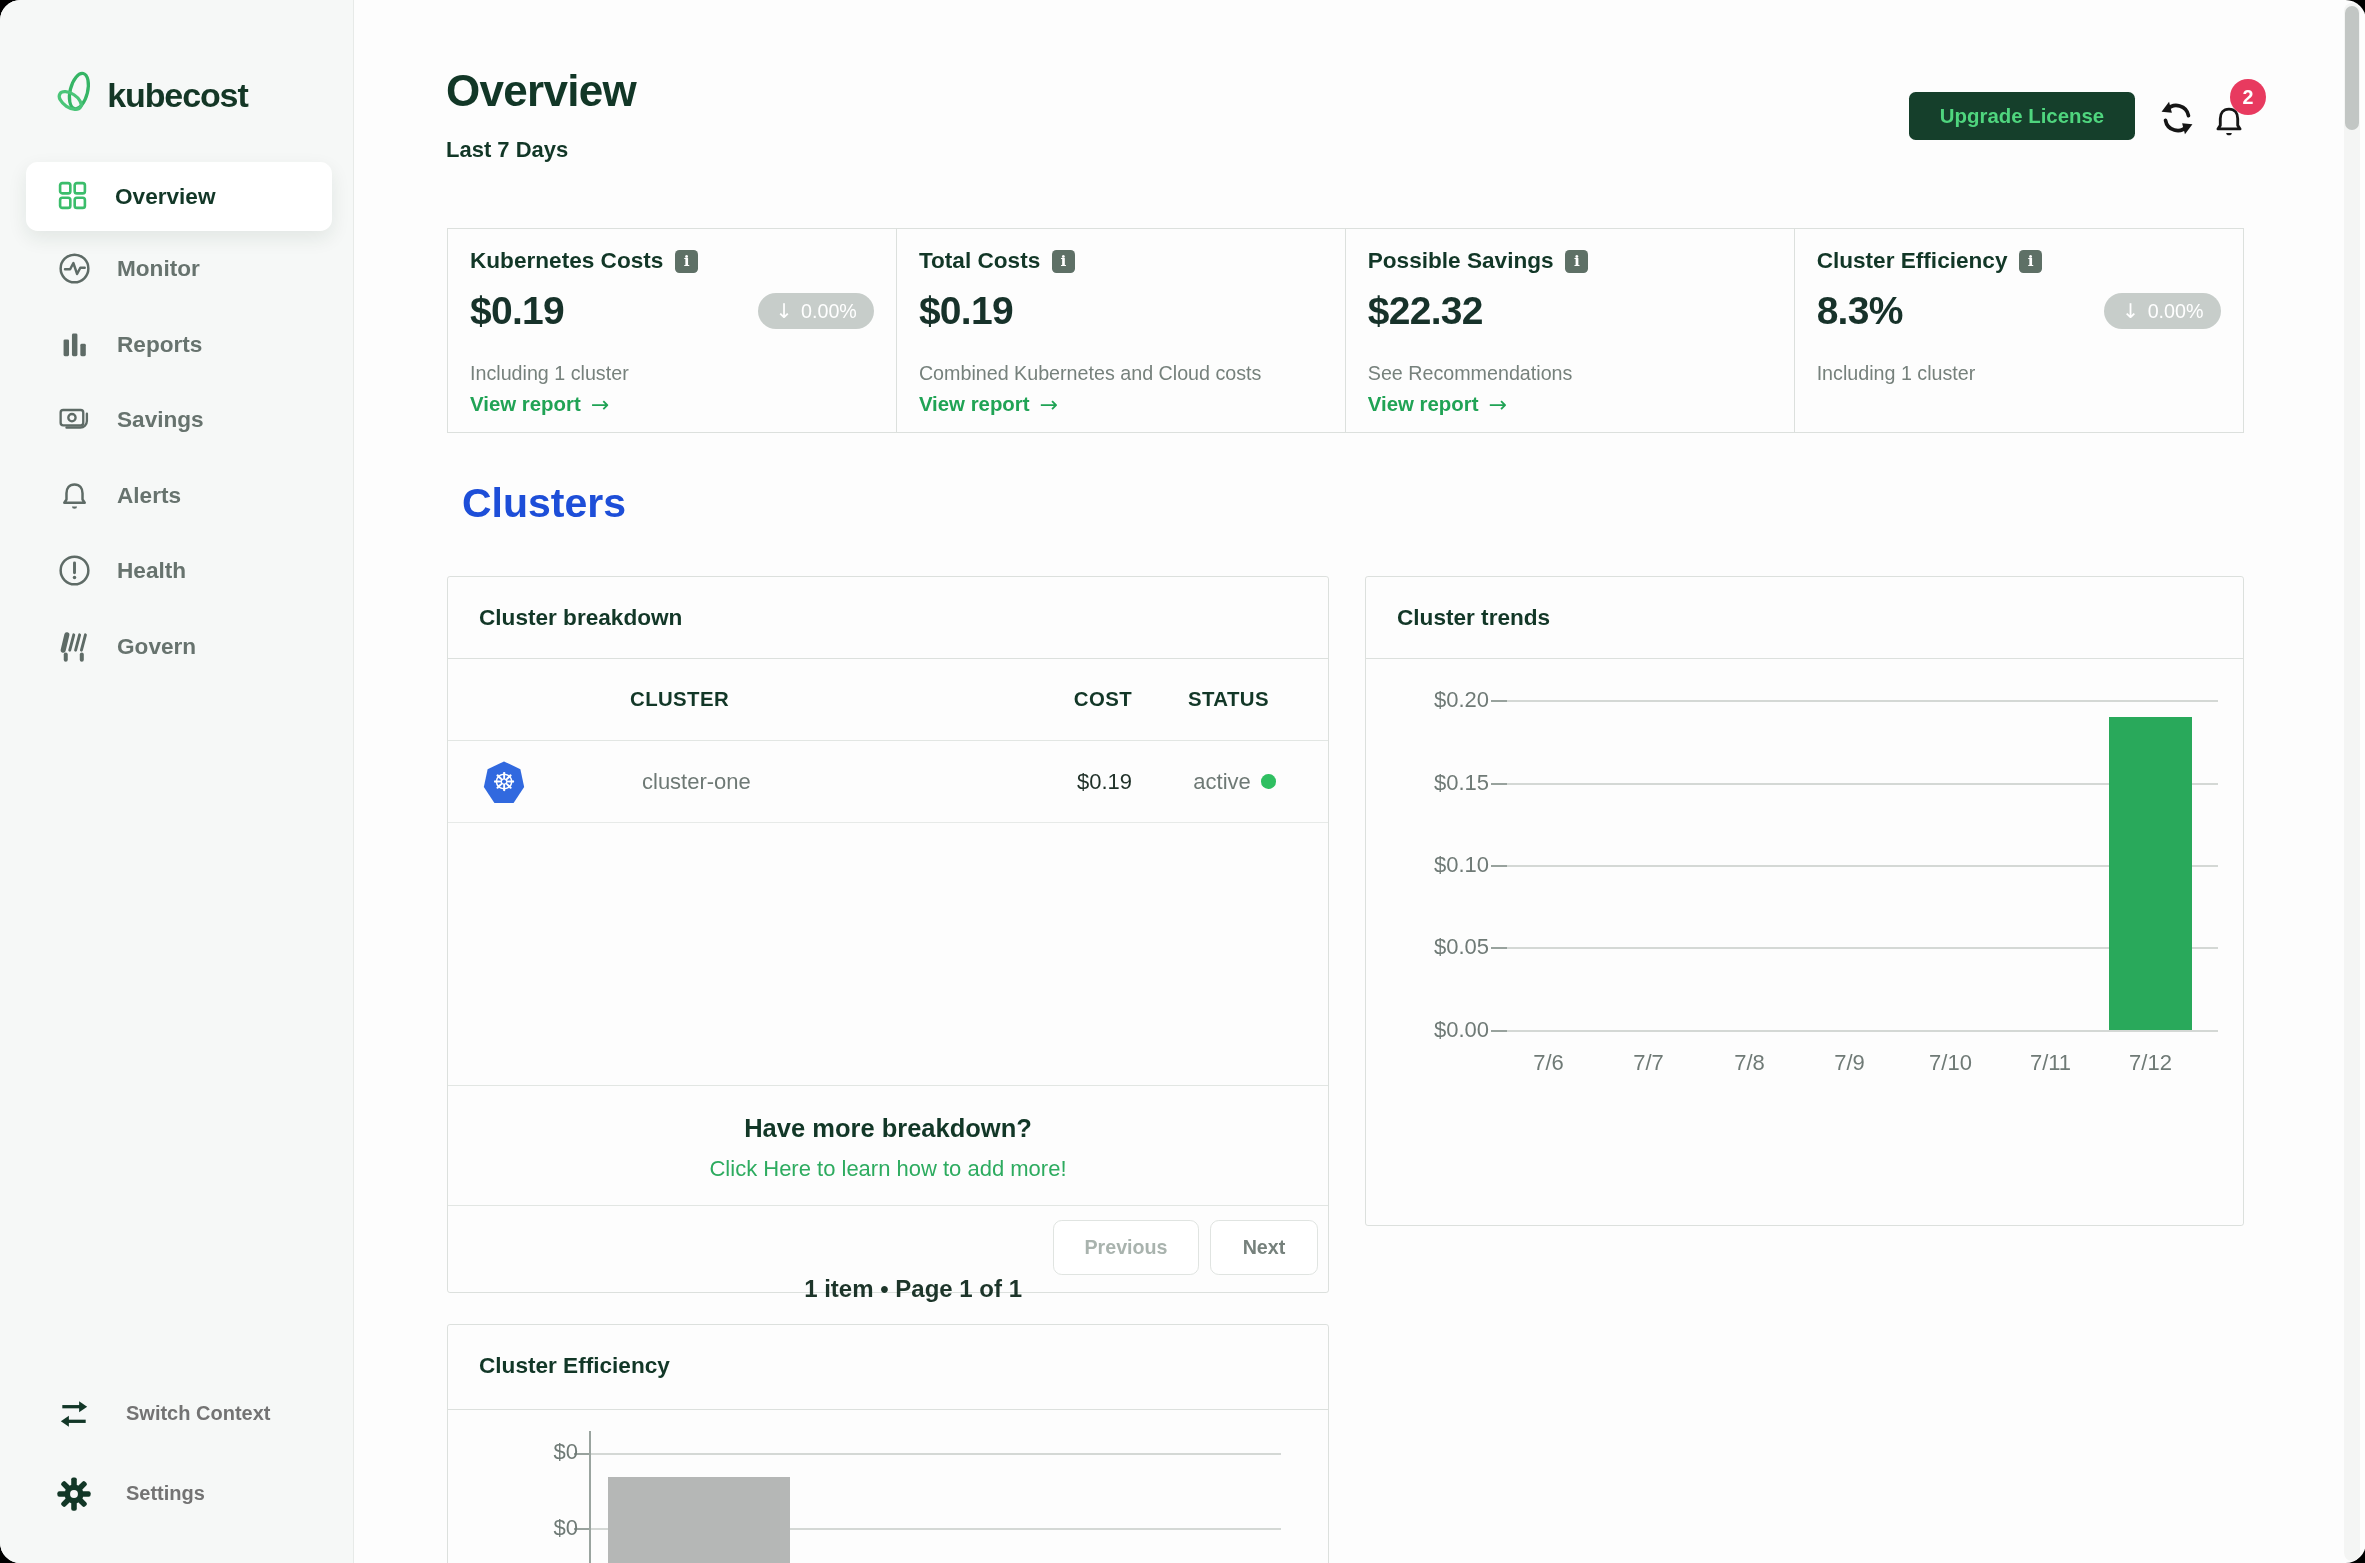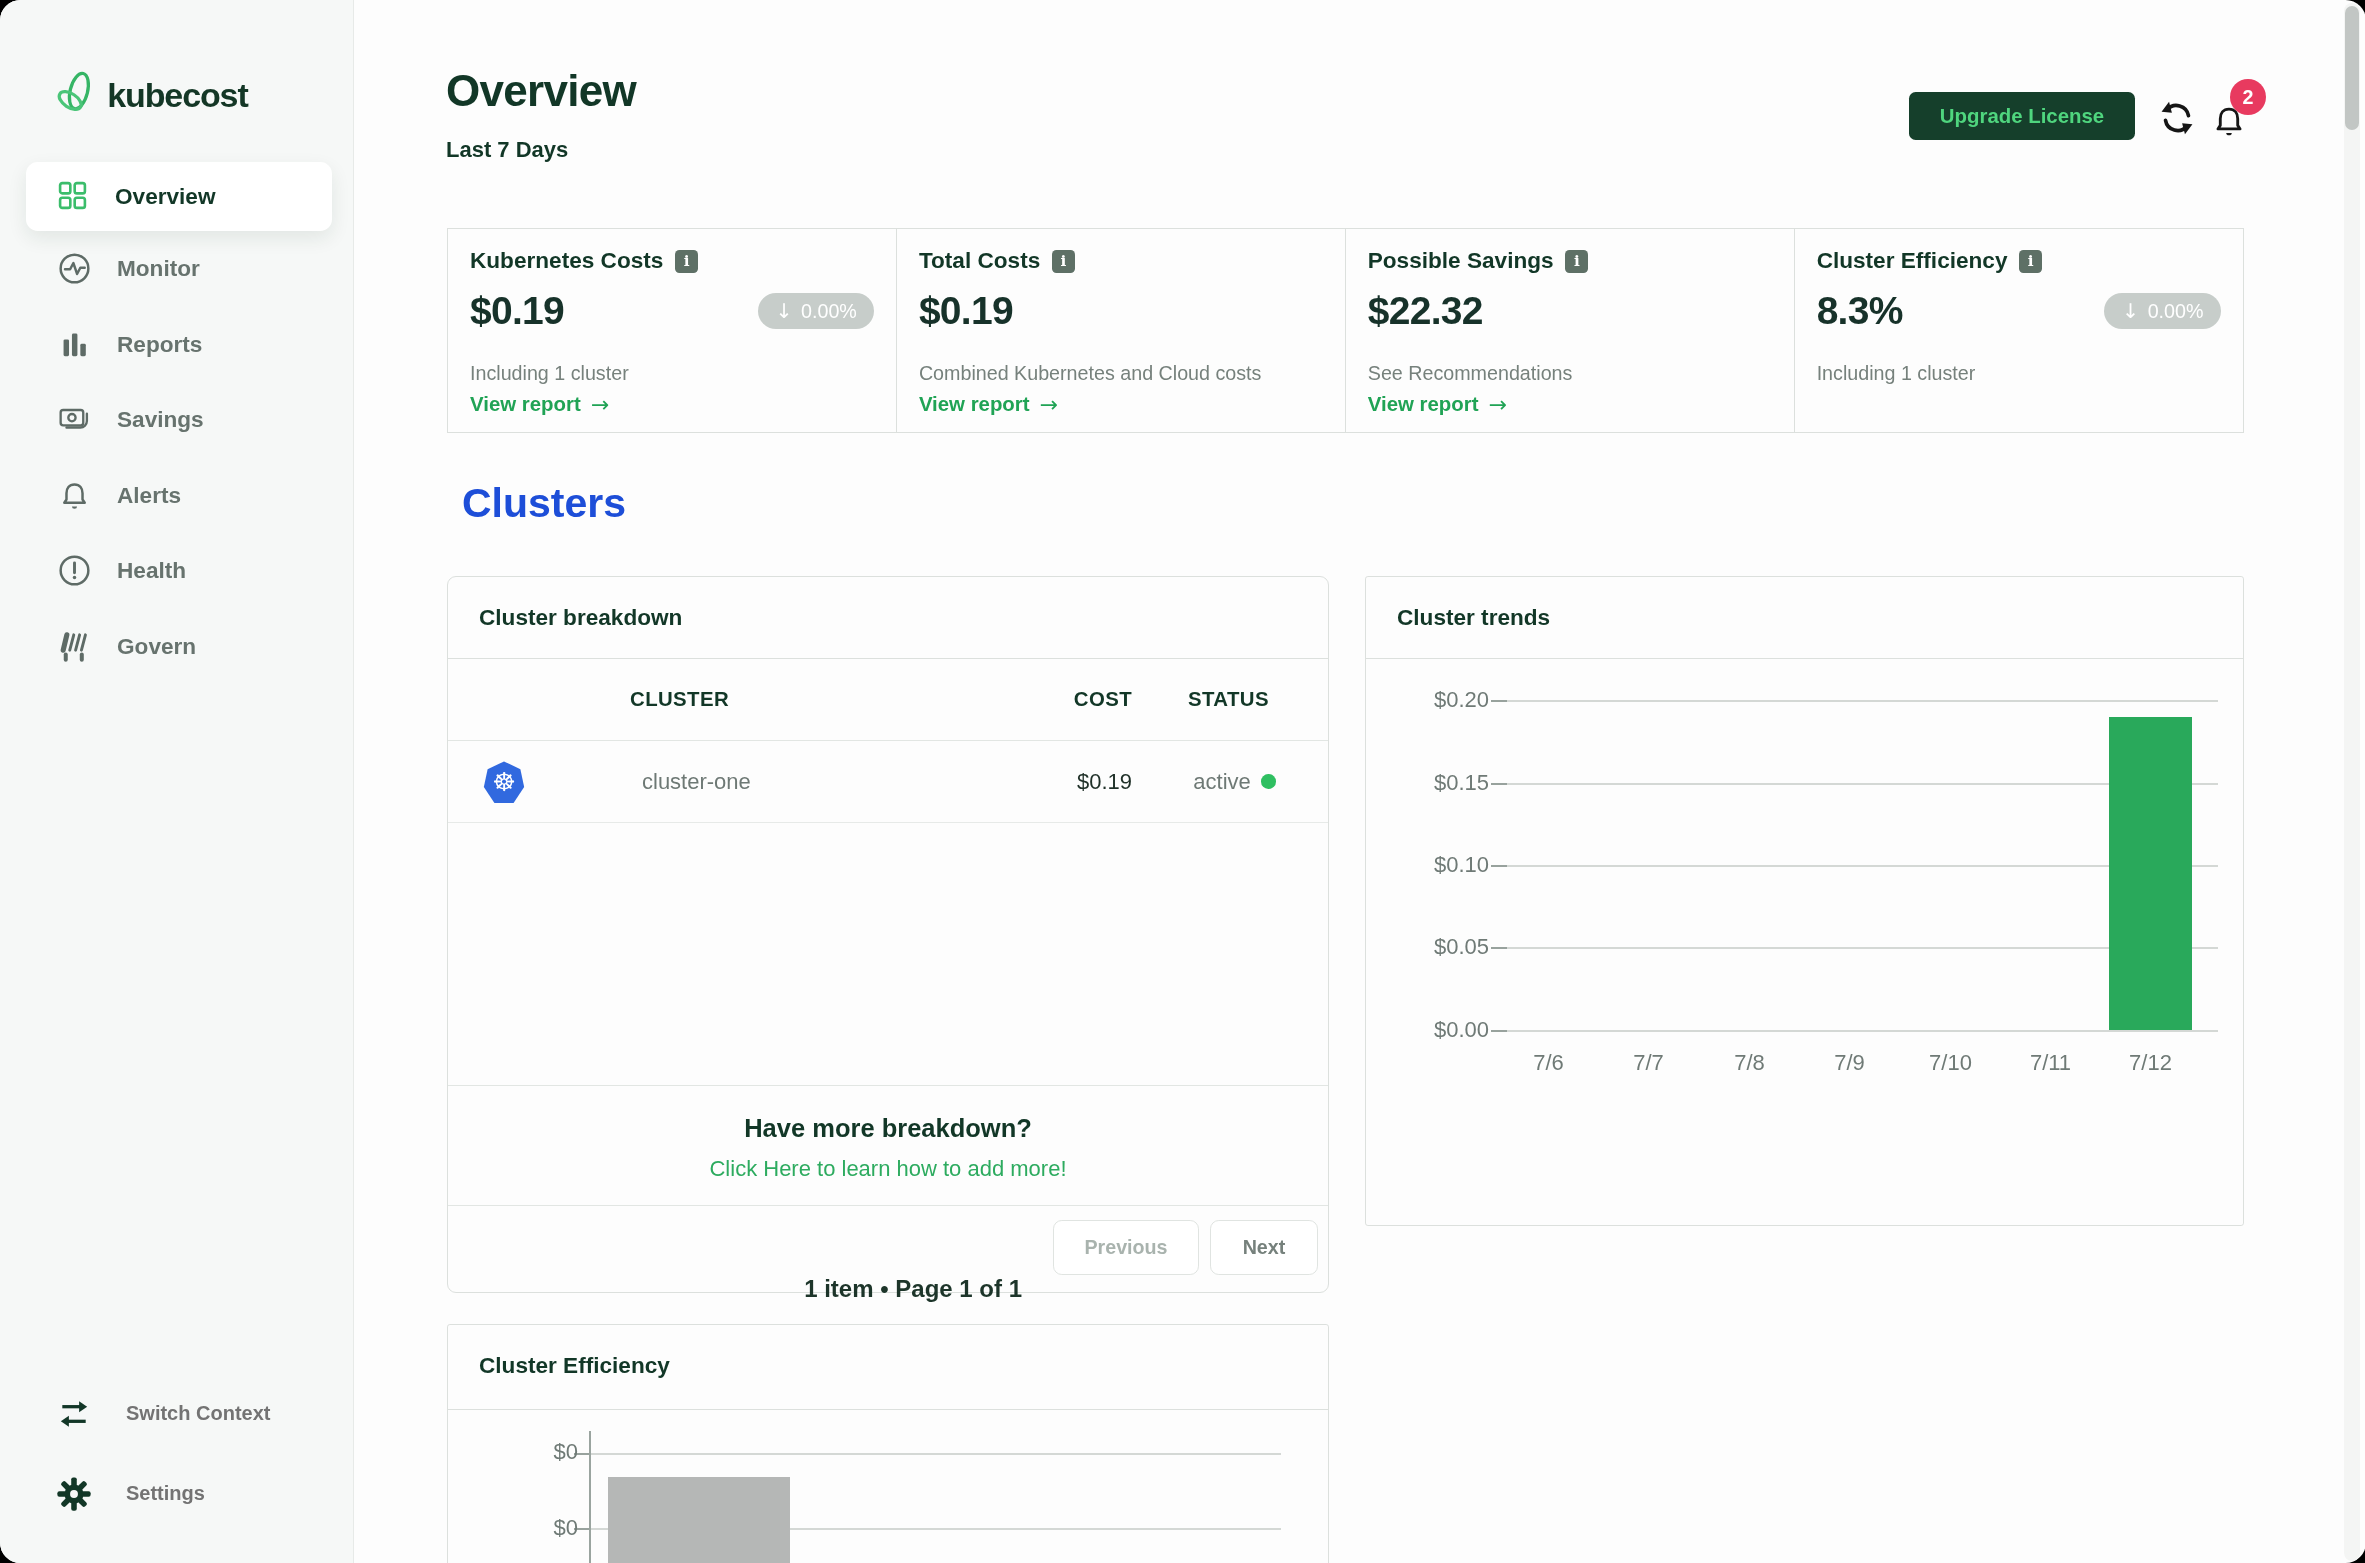--- a/index.html
+++ b/index.html
@@ -73,21 +73,21 @@
   .mc-link .arr { font-family:"DejaVu Sans",sans-serif; font-weight:400; font-size:22px; }
 
   
   .section-heading { position:absolute; left:446px; top:480px; font-size:41px; font-weight:700; color:#1d4ed8;margin-left:16px; }
 
   .panel { position:absolute; background:#fdfdfd; border:1.5px solid #dce0dd; border-radius:2.9px; }
   .panel-header { position:absolute; left:0; top:0; width:100%; height:82px;
                   border-bottom:1.5px solid #dce0dd; }
   .panel-header .ph-text { position:absolute; left:31px; top:28px; font-size:22.6px; font-weight:700; color:#123727; }
 
-  #breakdown-panel { left:447px; top:576px; width:882px; height:717px;border-radius:9px; }
+  #breakdown-panel { left:447px; top:576px; width:882px; height:717px; }
   .tbl-head { position:absolute; left:0; top:82px; width:100%; height:82px;
               border-bottom:1.5px solid #e2e6e3; }
   .tbl-row  { position:absolute; left:0; top:164px; width:100%; height:82px;
               border-bottom:1.5px solid #e7eae8; cursor:pointer; }
   .col-cluster { position:absolute; left:182px; top:0; height:100%; display:flex; align-items:center; }
   .col-cost    { position:absolute; left:510px; width:174px; top:0; height:100%;
                  display:flex; align-items:center; justify-content:flex-end; }
   .col-status  { position:absolute; left:693px; width:175px; top:0; height:100%;
                  display:flex; align-items:center; justify-content:center; }
   .th { font-size:20.4px; font-weight:700; color:#123727; letter-spacing:0.4px; }

